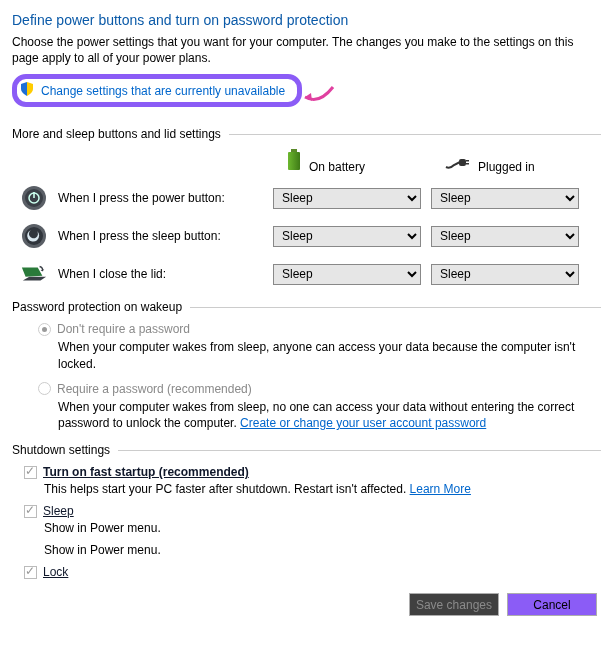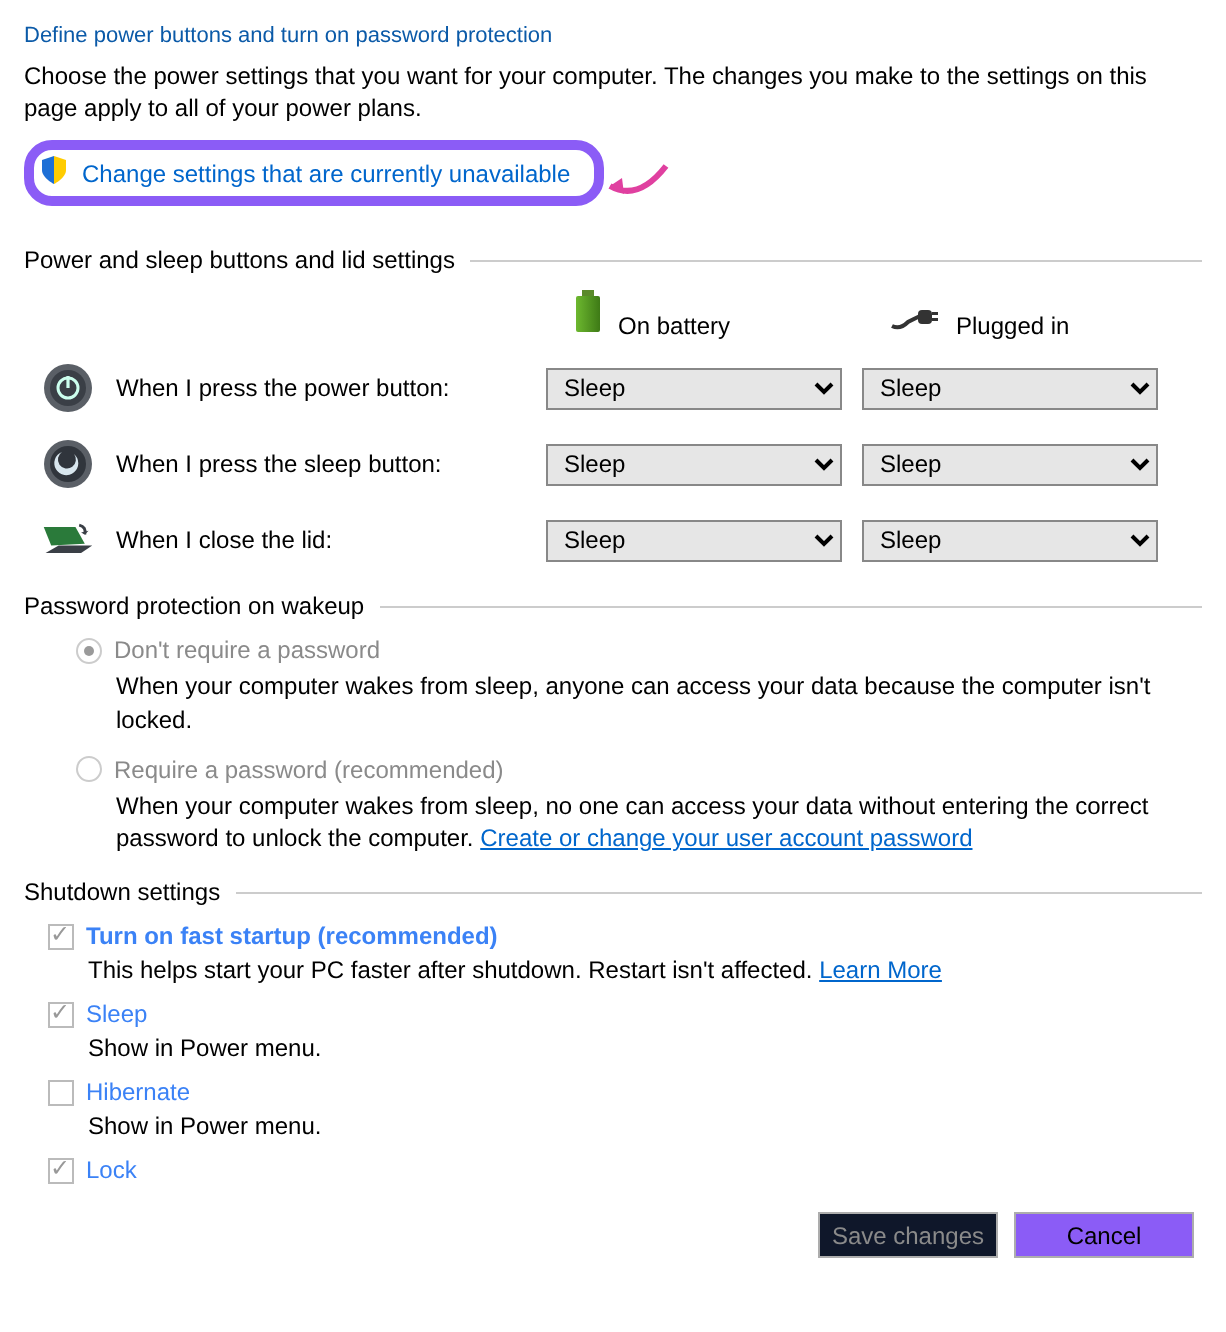--- a/index.html
+++ b/index.html
@@ -7,21 +7,21 @@
     margin: 0;
     padding: 10px 12px;
     font-family: "Segoe UI", sans-serif;
     font-size: 12px;
     color: #000;
     background: #fff;
     width: 613px;
   }
   .title {
     color: #0b5aa8;
-    font-size: 11px;
+    font-size: 14px;
     margin: 2px 0 6px 0;
   }
   .desc {
     margin: 0 0 8px 0;
     line-height: 1.35;
   }
   .change-link-wrap {
     position: relative;
     display: inline-flex;
     align-items: center;
@@ -133,21 +133,21 @@
     position: relative;
     flex: 0 0 13px;
   }
   .check.checked::after {
     content: "✓";
     position: absolute;
     top: -3px; left: 0;
     font-size: 12px;
     color: #999;
   }
-  .check-label.disabled { color: #3b82f6; }
+  .check-label.disabled { color: #0f172a; text-decoration: underline; }
   .check-label.bold { font-weight: 600; }
   .check-text {
     margin: 3px 0 0 20px;
   }
   .btn-row {
     display: flex;
     justify-content: flex-end;
     gap: 8px;
     margin-top: 14px;
     padding-right: 4px;
@@ -155,21 +155,21 @@
   .btn {
     min-width: 90px;
     height: 23px;
     font-size: 12px;
     border: 1px solid #adadad;
     background: #8b5cf6;
     cursor: pointer;
   }
   .btn.disabled {
     color: #8a8a8a;
-    background: #0f172a;
+    background: #404040;
     cursor: default;
   }
 </style>
 </head>
 <body>
 
 
 
 <div class="title">Define power buttons and turn on password protection</div>
 <p class="desc">Choose the power settings that you want for your computer. The changes you make to the settings on this page apply to all of your power plans.</p>
@@ -184,21 +184,21 @@
   <span class="change-link">Change settings that are currently unavailable</span>
   <span class="arrow">
     <svg width="34" height="22" viewBox="0 0 34 22">
       <path d="M32 2 Q18 20 4 12" stroke="#e040a0" stroke-width="3" fill="none"></path>
       <path d="M4 12 L10 8 L11 16 Z" fill="#e040a0"></path>
     </svg>
   </span>
 </div>
 
 <div class="section-head">
-  <span>Power and sleep buttons and lid settings</span>
+  <span>More and sleep buttons and lid settings</span>
   <div class="hr"></div>
 </div>
 
 <div class="head-row">
   <div class="head-cell">
     <span>
       <svg width="14" height="22" viewBox="0 0 14 22">
         <rect x="4" y="0" width="6" height="3" fill="#5a8a2a"></rect>
         <rect x="1" y="3" width="12" height="18" rx="1" fill="url(#g1)"></rect>
         <defs>
@@ -305,24 +305,20 @@
     </div>
   </div>
   <div class="check-item">
     <div class="check-row">
       <div class="check checked"></div>
       <span class="check-label disabled">Sleep</span>
     </div>
     <div class="check-text">Show in Power menu.</div>
   </div>
   <div class="check-item">
-    <div class="check-row">
-      <div class="check"></div>
-      <span class="check-label disabled">Hibernate</span>
-    </div>
     <div class="check-text">Show in Power menu.</div>
   </div>
   <div class="check-item">
     <div class="check-row">
       <div class="check checked"></div>
       <span class="check-label disabled">Lock</span>
     </div>
   </div>
 </div>
 

